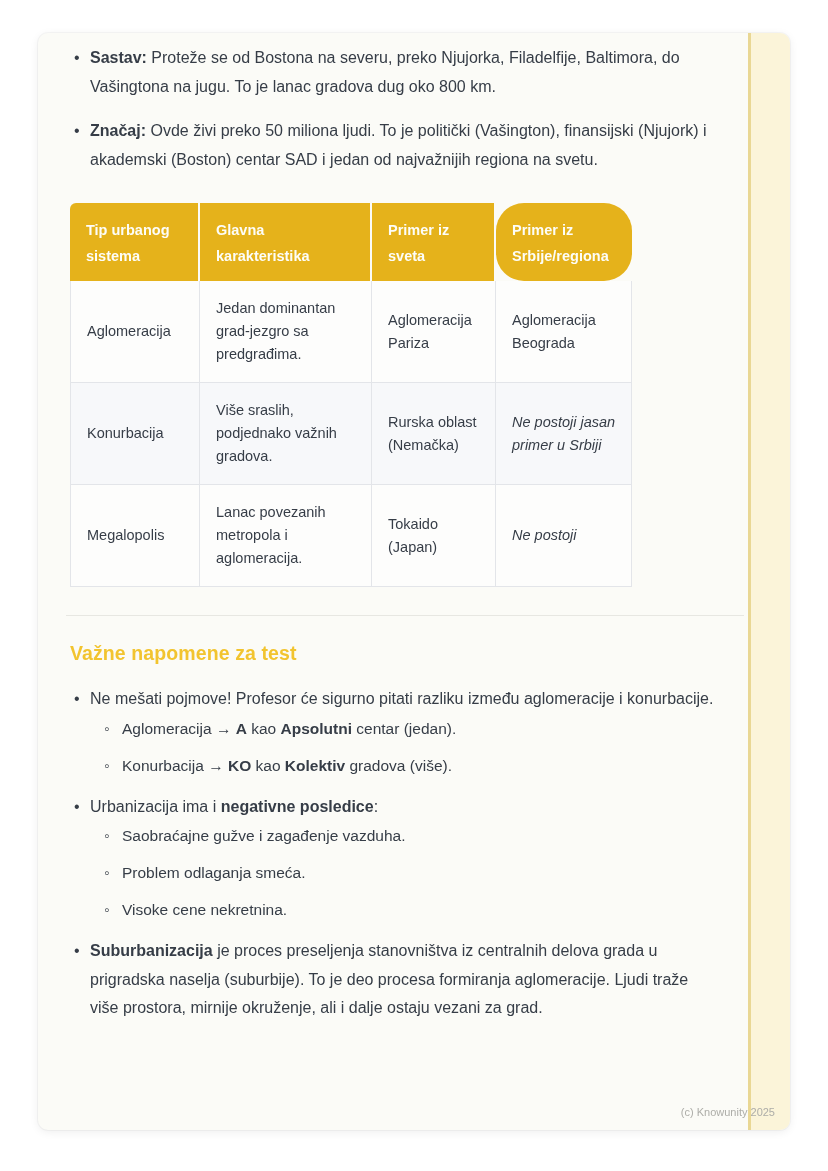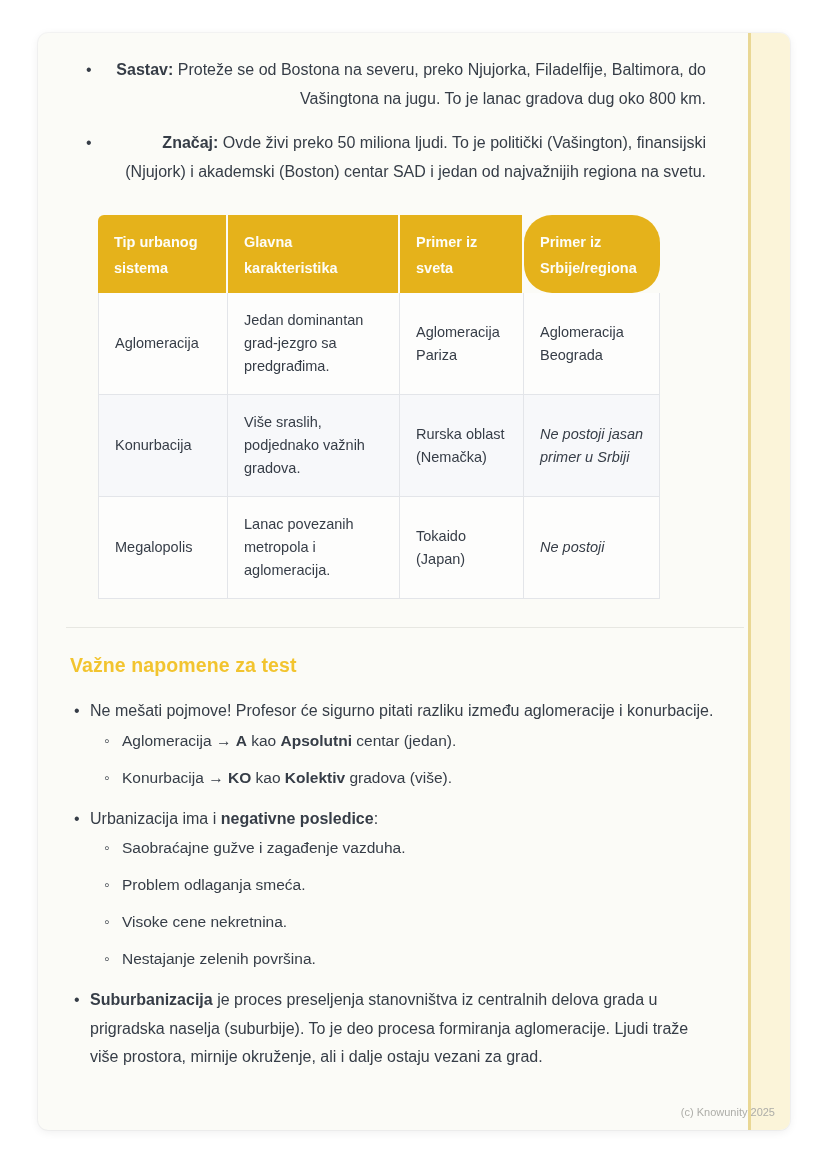--- a/index.html
+++ b/index.html
@@ -26,21 +26,21 @@
   }
 
   .content {
     position: relative;
     padding: 11px 72px 0 32px;
     color: #363D47;
     z-index: 2;
   }
 
   
-  ul.intro-list { list-style: none; margin: 12px; padding: 0 0 0 4px; text-align: right; }
+  ul.intro-list { list-style: none; margin: 0; padding: 0 0 0 4px; }
   ul.intro-list > li {
     position: relative;
     padding-left: 16px;
     font-size: 16px;
     line-height: 28.5px;
     margin-bottom: 16px;
   }
   ul.intro-list > li::before {
     content: "•";
     position: absolute; left: 0; top: 0;
@@ -48,21 +48,20 @@
     color: #363D47;
   }
 
   
   table.urban-table {
     border-collapse: separate;
     border-spacing: 0;
     margin-top: 29px;
     width: 562px;
     table-layout: fixed;
-    margin-left: 28px;
   }
   table.urban-table col.c1 { width: 130px; }
   table.urban-table col.c2 { width: 172px; }
   table.urban-table col.c3 { width: 124px; }
   table.urban-table col.c4 { width: 136px; }
 
   table.urban-table th {
     background: #E5B21B;
     color: #FDFDF8;
     font-size: 14.5px;
@@ -207,21 +206,20 @@
           <li><span>Aglomeracija → </span><strong>A</strong><span> kao </span><strong>Apsolutni</strong><span> centar (jedan).</span></li>
           <li><span>Konurbacija → </span><strong>KO</strong><span> kao </span><strong>Kolektiv</strong><span> gradova (više).</span></li>
         </ul>
       </li>
       <li>
         <span><span>Urbanizacija ima i </span><strong>negativne posledice</strong><span>:</span></span>
         <ul class="sub-list">
           <li><span>Saobraćajne gužve i zagađenje vazduha.</span></li>
           <li><span>Problem odlaganja smeća.</span></li>
           <li><span>Visoke cene nekretnina.</span></li>
-          <li><span>Nestajanje zelenih površina.</span></li>
         </ul>
       </li>
       <li>
         <span><strong>Suburbanizacija</strong><span> je proces preseljenja stanovništva iz centralnih delova grada u prigradska naselja (suburbije). To je deo procesa formiranja aglomeracije. Ljudi traže više prostora, mirnije okruženje, ali i dalje ostaju vezani za grad.</span></span>
       </li>
     </ul>
   </div>
 
   <div class="watermark">(c) Knowunity 2025</div>
 </div>

